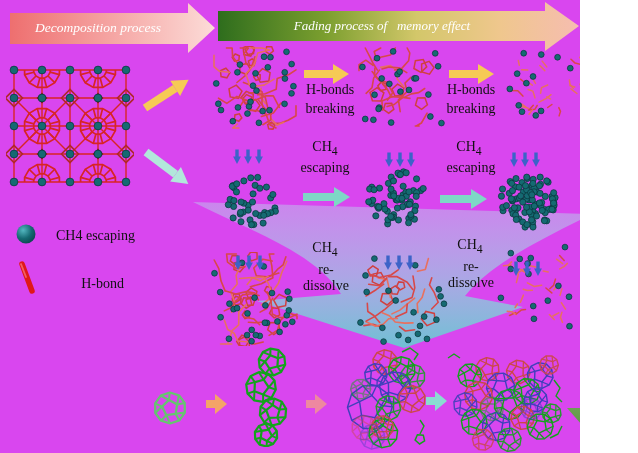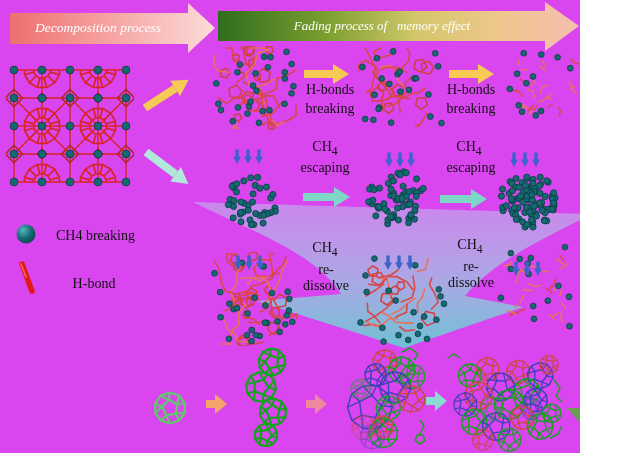--- a/index.html
+++ b/index.html
@@ -213,26 +213,26 @@
   <svg class="abs" style="left:14px;top:222px;" width="26" height="26">
     <defs>
       <radialGradient id="sph" cx="0.35" cy="0.3" r="0.8">
         <stop offset="0" stop-color="#53b7c0"></stop>
           <stop offset="0.55" stop-color="#156a72"></stop>
           <stop offset="1" stop-color="#0a434a"></stop>
       </radialGradient>
     </defs>
     <circle cx="12" cy="12" r="9.5" fill="url(#sph)"></circle>
   </svg>
-  <div class="lbl" style="left:56px;top:228px;width:80px;text-align:left;">CH4 breaking</div>
+  <div class="lbl" style="left:56px;top:228px;width:80px;text-align:left;">CH4 escaping</div>
   <svg class="abs" style="left:14px;top:258px;" width="28" height="40">
     <line x1="8" y1="6" x2="18" y2="33" stroke="#e01818" stroke-width="5.5" stroke-linecap="round"></line>
     <line x1="7" y1="6" x2="12" y2="19" stroke="#f26060" stroke-width="1.8" stroke-linecap="round"></line>
   </svg>
-  <div class="lbl" style="left:64px;top:276px;width:60px;text-align:center;">H-bond</div>
+  <div class="lbl" style="left:64px;top:276px;width:60px;text-align:right;">H-bond</div>
 
   <svg id="r1a" class="abs" style="left:212px;top:46px;" width="86" height="84">
       <polygon points="23.2,8.0 27.3,9.8 26.9,14.2 22.5,15.2 20.2,11.4" fill="none" stroke="#d04040" stroke-width="1.5"></polygon>
       <polygon points="26.8,75.3 22.5,73.5 22.9,68.9 27.4,67.8 29.8,71.8" fill="none" stroke="#d04040" stroke-width="1.5"></polygon>
       <polygon points="30.6,52.8 34.5,48.6 39.7,51.0 39.1,56.7 33.4,57.9" fill="none" stroke="#d04040" stroke-width="1.5"></polygon>
       <polygon points="36.8,63.1 36.7,55.8 43.6,53.5 47.9,59.4 43.7,65.3" fill="none" stroke="#d04040" stroke-width="1.5"></polygon>
       <polygon points="44.0,34.3 41.6,30.8 44.2,27.4 48.2,28.8 48.1,33.1" fill="none" stroke="#d04040" stroke-width="1.5"></polygon>
       <polygon points="42.3,1.7 41.5,7.5 35.7,8.4 33.0,3.3 37.1,-0.9" fill="none" stroke="#d04040" stroke-width="1.5"></polygon>
       <polygon points="56.7,82.8 55.7,78.6 59.4,76.3 62.7,79.1 61.0,83.1" fill="none" stroke="#d04040" stroke-width="1.5"></polygon>
       <polygon points="26.2,52.3 18.2,50.9 17.0,42.9 24.3,39.2 30.0,45.1" fill="none" stroke="#d04040" stroke-width="1.5"></polygon>

